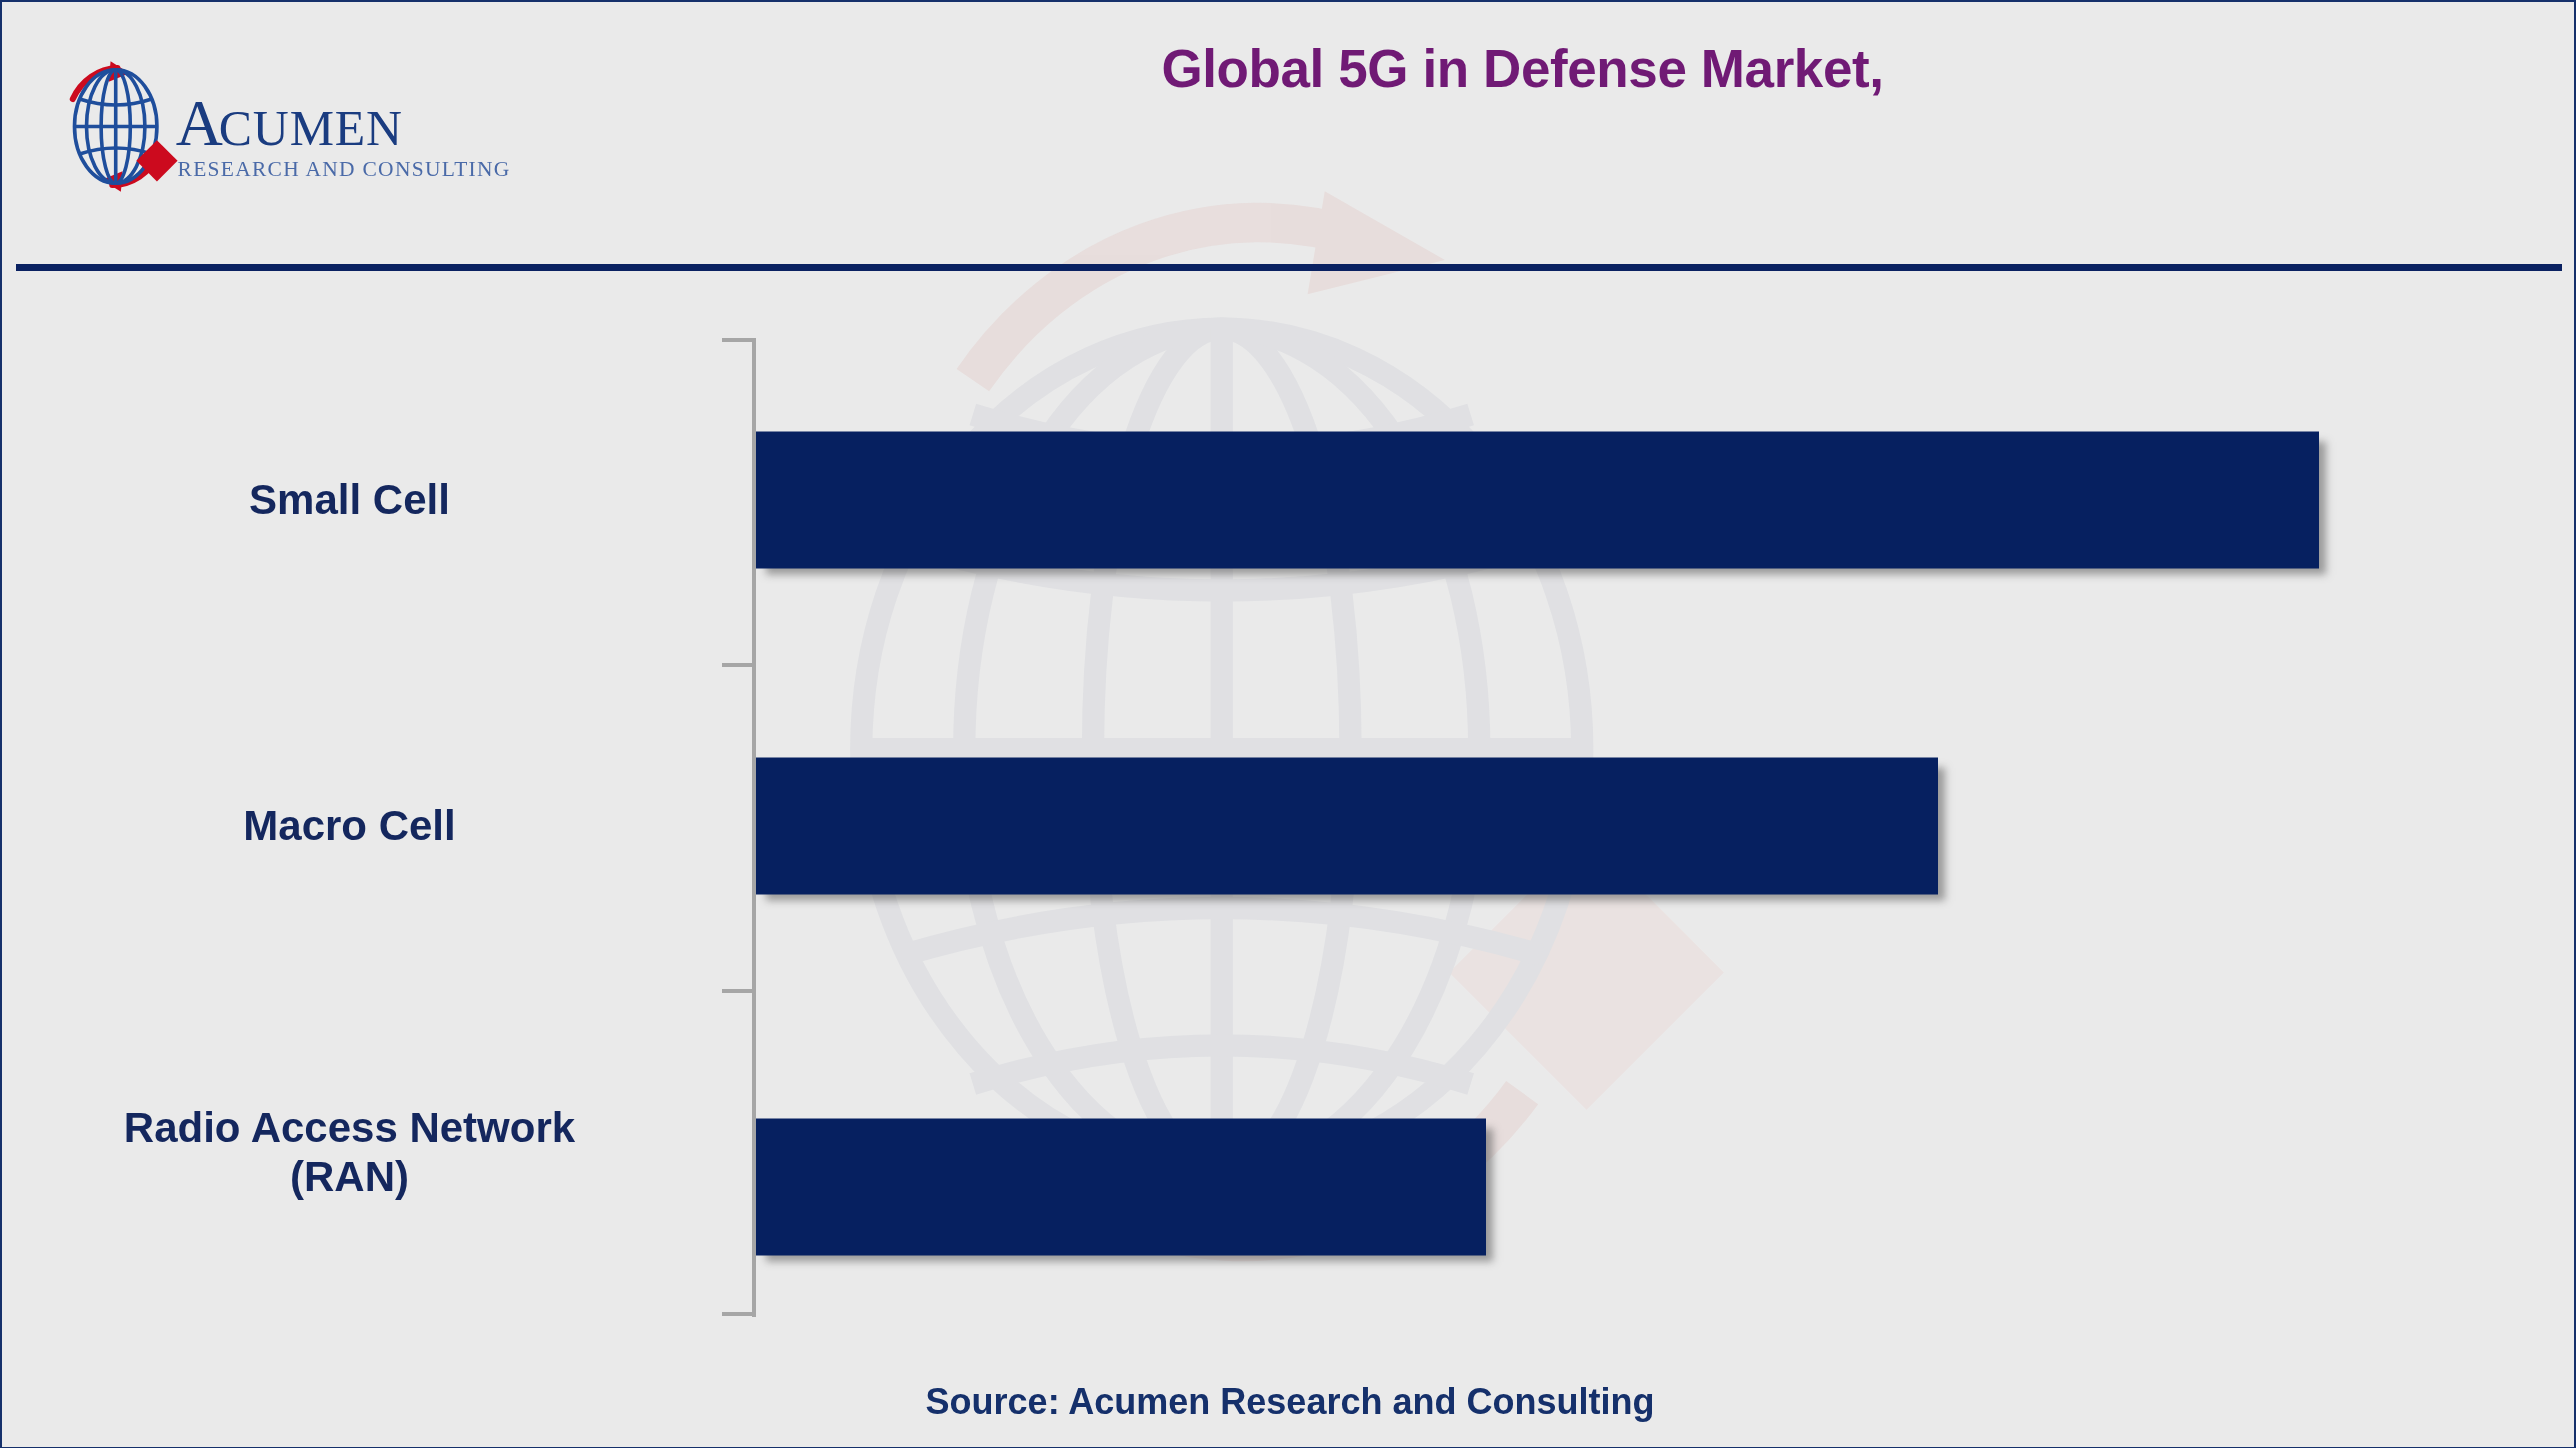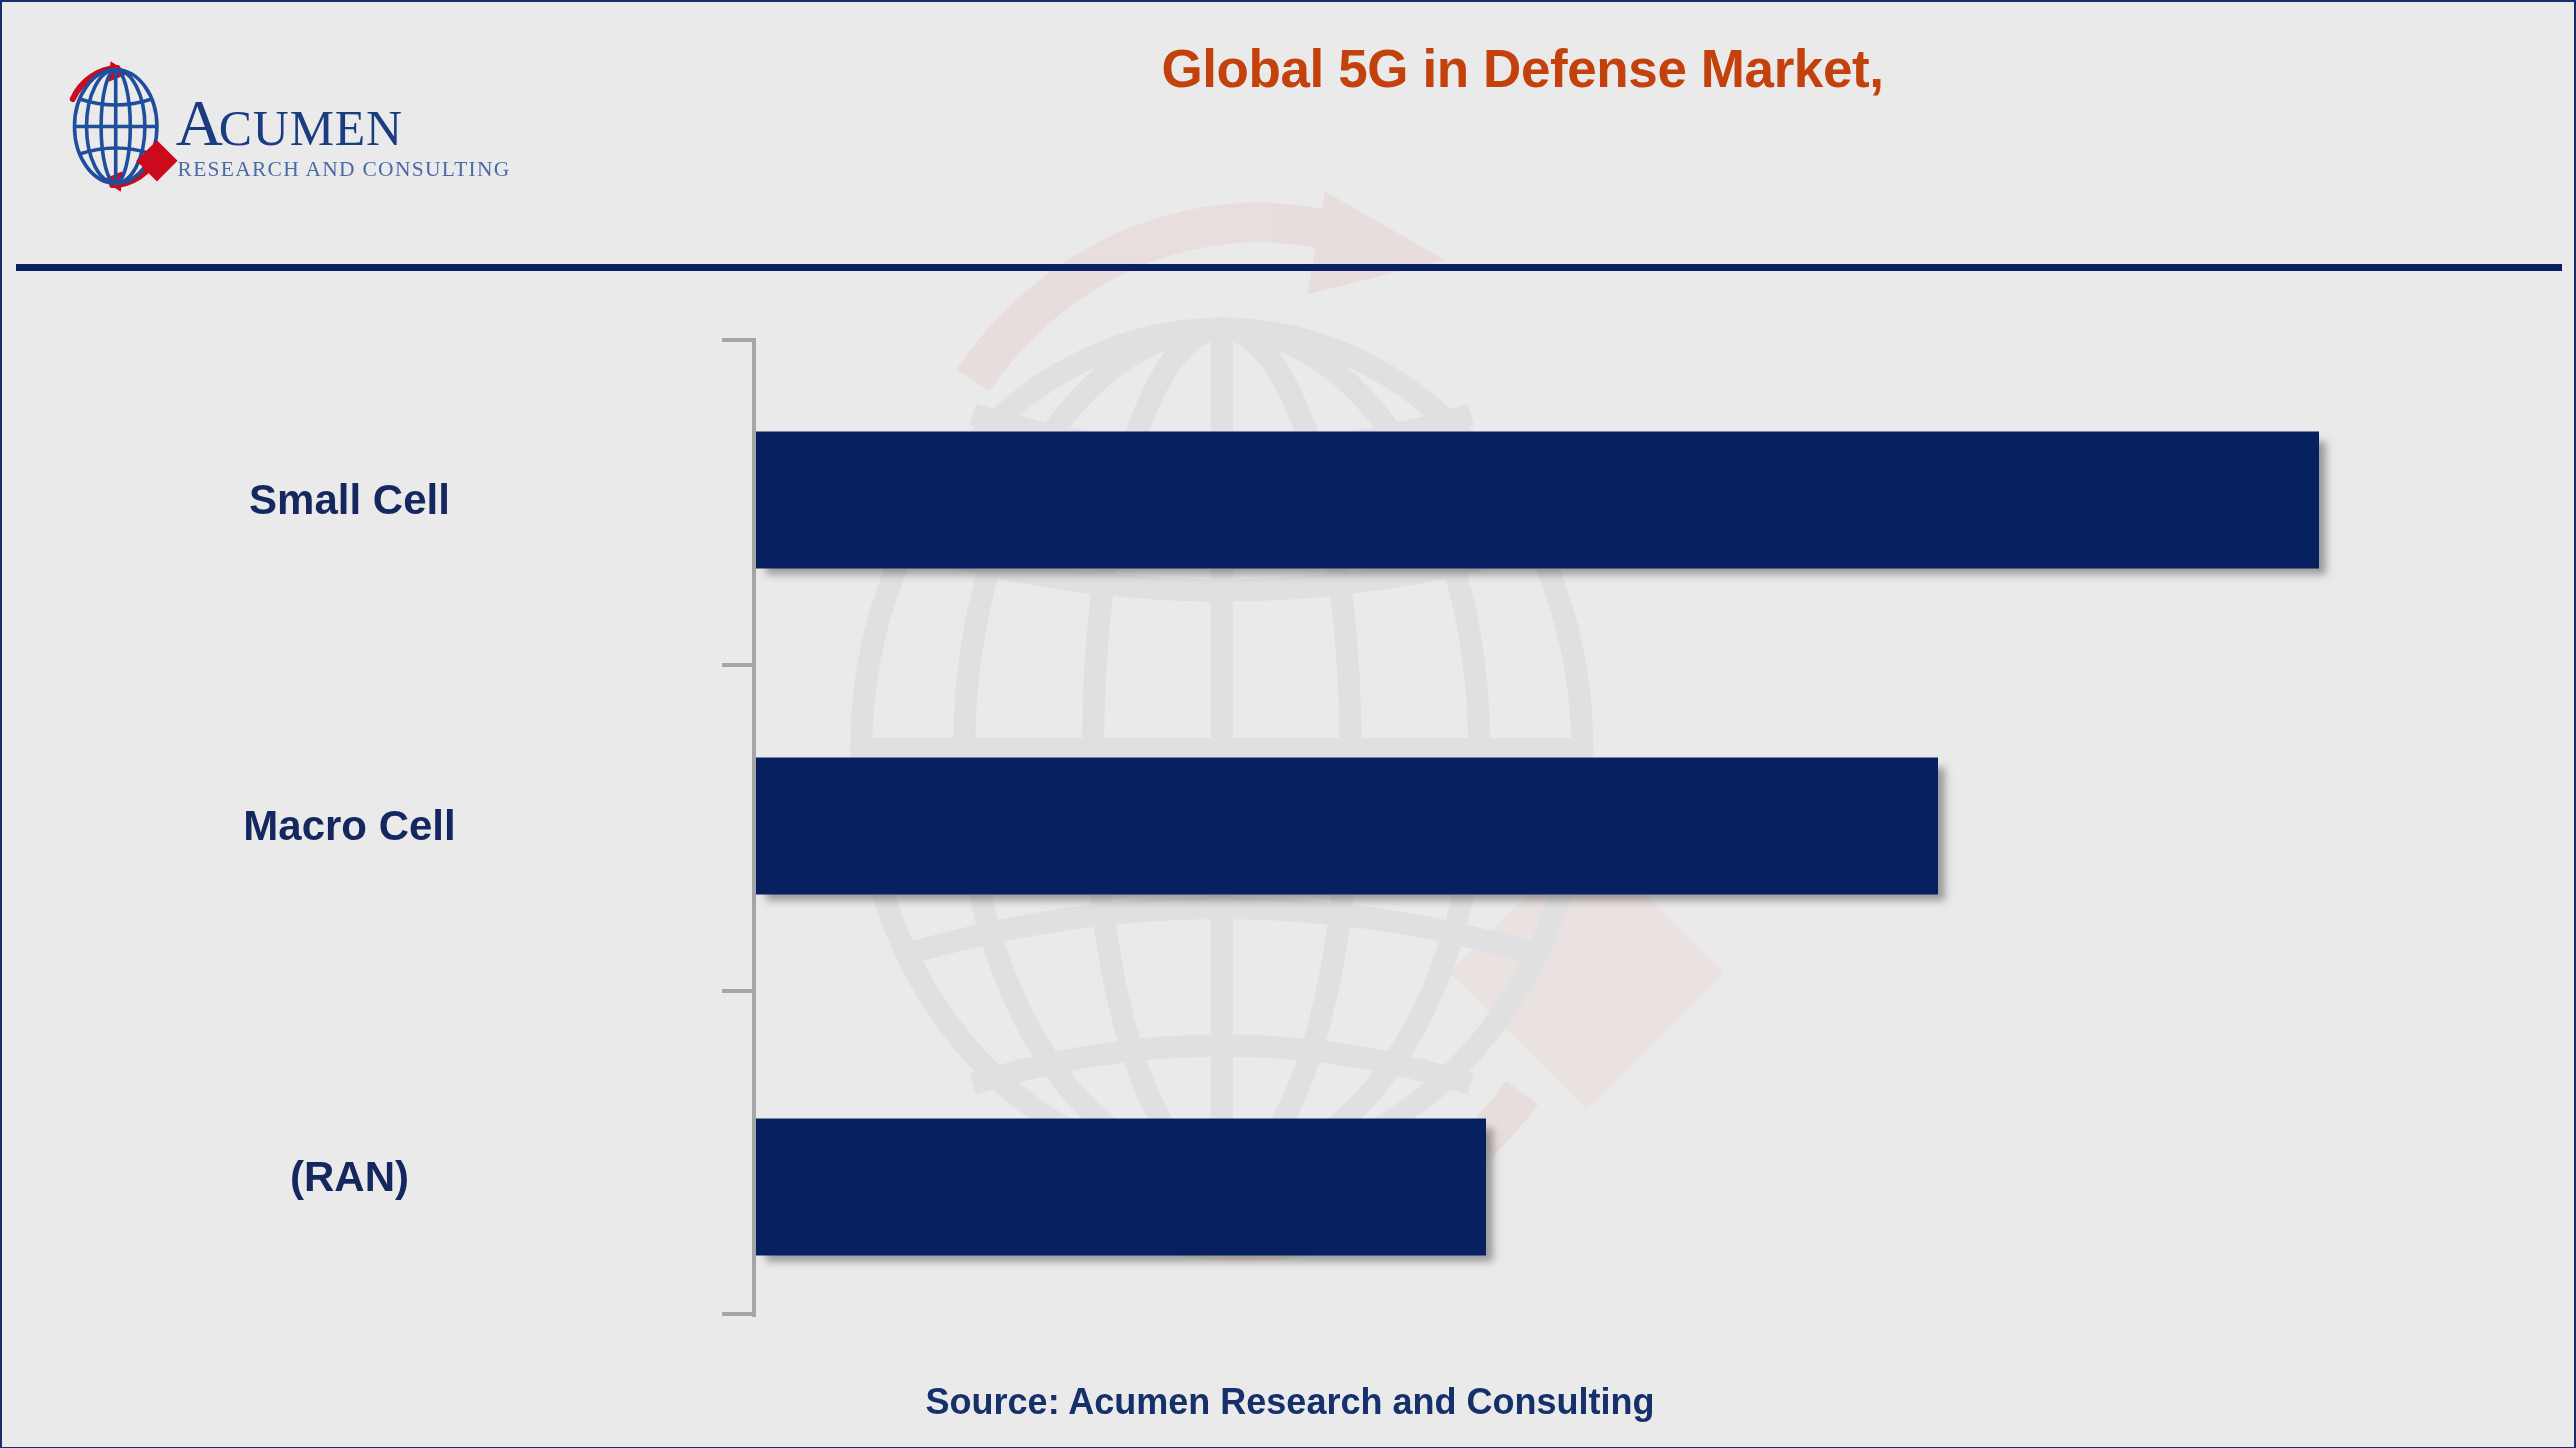--- a/index.html
+++ b/index.html
@@ -34,21 +34,21 @@
   }
   #logo{
     position:absolute;left:45px;top:47px;width:481px;height:155px;
   }
   #logo svg{width:100%;height:100%;display:block;}
 
   #title-block{
     position:absolute;
     left:653px; top:36px; width:1735px;
     text-align:center;
-    color:#c2410c;
+    color:#701a75;
     font-weight:bold;
     font-size:53px;
     line-height:1.18;
     letter-spacing:-0.4px;
   }
   #title-line1,#title-line2{display:block;white-space:nowrap;}
 
   #divider{
     position:absolute;
     left:13.7px; top:262px;
@@ -195,21 +195,21 @@
       <div class="bar" id="bar-0" style="top:498px;width:1563px"></div>
     </div>
 
     <div class="bar-row">
       <div class="cat-label" style="top:824px">Macro Cell</div>
       <div class="bar" id="bar-1" style="top:824px;width:1182px"></div>
     </div>
 
     <div class="bar-row">
       <div class="cat-label" style="top:1151px">
-        <br>
+        <span>Radio Access Network</span><br>
         <span>(RAN)</span>
       </div>
       <div class="bar" id="bar-2" style="top:1185px;width:730px"></div>
     </div>
   </div>
 
   <div id="source">Source: Acumen Research and Consulting</div>
 
 </div>
 

